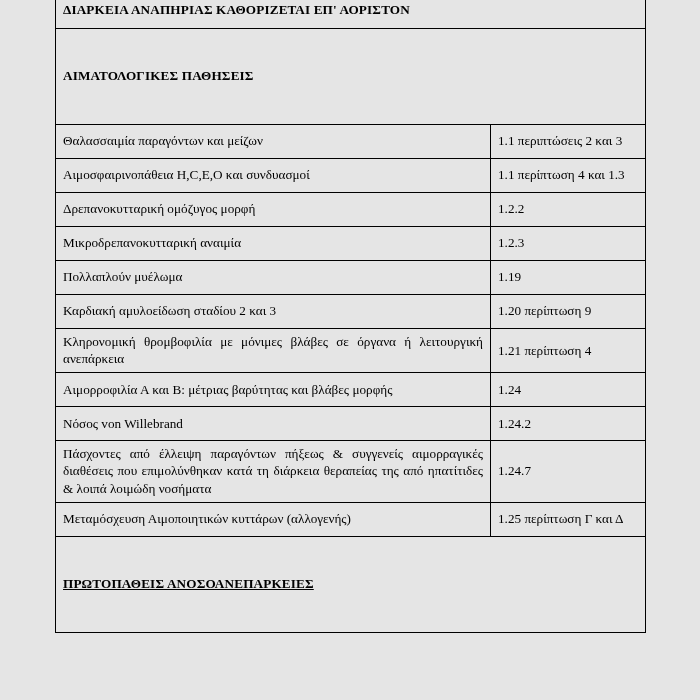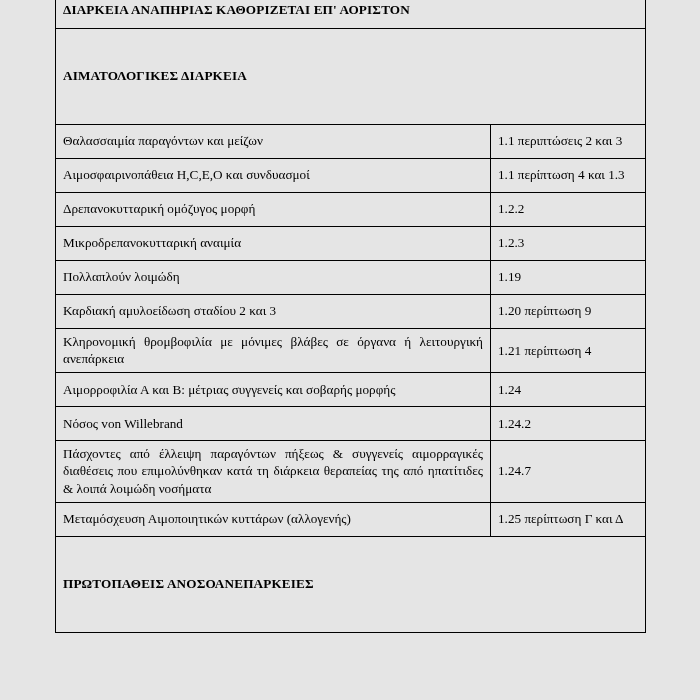--- a/index.html
+++ b/index.html
@@ -75,20 +75,21 @@
   .row-section td {
     font-weight: bold;
     font-size: 13.6px;
     letter-spacing: 0.15px;
     height: 86px;
     vertical-align: bottom;
     padding-bottom: 8px;
   }
   .row-section-tall td {
     height: 86px;
+    text-decoration: underline;
   }
 
   
   .row-data td {
     height: 24px;
   }
   .row-data td.code {
     white-space: nowrap;
   }
 
@@ -109,21 +110,21 @@
         <col class="c-code">
       </colgroup>
       <tbody>
 
         <tr class="row-title">
           <td colspan="2">ΔΙΑΡΚΕΙΑ ΑΝΑΠΗΡΙΑΣ ΚΑΘΟΡΙΖΕΤΑΙ ΕΠ' ΑΟΡΙΣΤΟΝ</td>
         </tr>
 
 
         <tr class="row-section">
-          <td colspan="2">ΑΙΜΑΤΟΛΟΓΙΚΕΣ ΔΙΑΡΚΕΙΑ</td>
+          <td colspan="2">ΑΙΜΑΤΟΛΟΓΙΚΕΣ ΠΑΘΗΣΕΙΣ</td>
         </tr>
 
         <tr class="row-data">
           <td>Θαλασσαιμία παραγόντων και μείζων</td>
           <td class="code">1.1 περιπτώσεις 2 και 3</td>
         </tr>
 
         <tr class="row-data">
           <td>Αιμοσφαιρινοπάθεια H,C,E,O και συνδυασμοί</td>
           <td class="code">1.1 περίπτωση 4 και 1.3</td>
@@ -133,36 +134,36 @@
           <td>Δρεπανοκυτταρική ομόζυγος μορφή</td>
           <td class="code">1.2.2</td>
         </tr>
 
         <tr class="row-data">
           <td>Μικροδρεπανοκυτταρική αναιμία</td>
           <td class="code">1.2.3</td>
         </tr>
 
         <tr class="row-data">
-          <td>Πολλαπλούν λοιμώδη</td>
+          <td>Πολλαπλούν μυέλωμα</td>
           <td class="code">1.19</td>
         </tr>
 
         <tr class="row-data">
           <td>Καρδιακή αμυλοείδωση σταδίου 2 και 3</td>
           <td class="code">1.20 περίπτωση 9</td>
         </tr>
 
         <tr class="row-data">
           <td class="justify">Κληρονομική θρομβοφιλία με μόνιμες βλάβες σε όργανα ή λειτουργική ανεπάρκεια</td>
           <td class="code">1.21 περίπτωση 4</td>
         </tr>
 
         <tr class="row-data">
-          <td>Αιμορροφιλία Α και Β: μέτριας συγγενείς και σοβαρής μορφής</td>
+          <td>Αιμορροφιλία Α και Β: μέτριας βαρύτητας και βλάβες μορφής</td>
           <td class="code">1.24</td>
         </tr>
 
         <tr class="row-data">
           <td>Νόσος von Willebrand</td>
           <td class="code">1.24.2</td>
         </tr>
 
         <tr class="row-data">
           <td class="justify">Πάσχοντες από έλλειψη παραγόντων πήξεως &amp; συγγενείς αιμορραγικές διαθέσεις που επιμολύνθηκαν κατά τη διάρκεια θεραπείας της από ηπατίτιδες &amp; λοιπά λοιμώδη νοσήματα</td>

